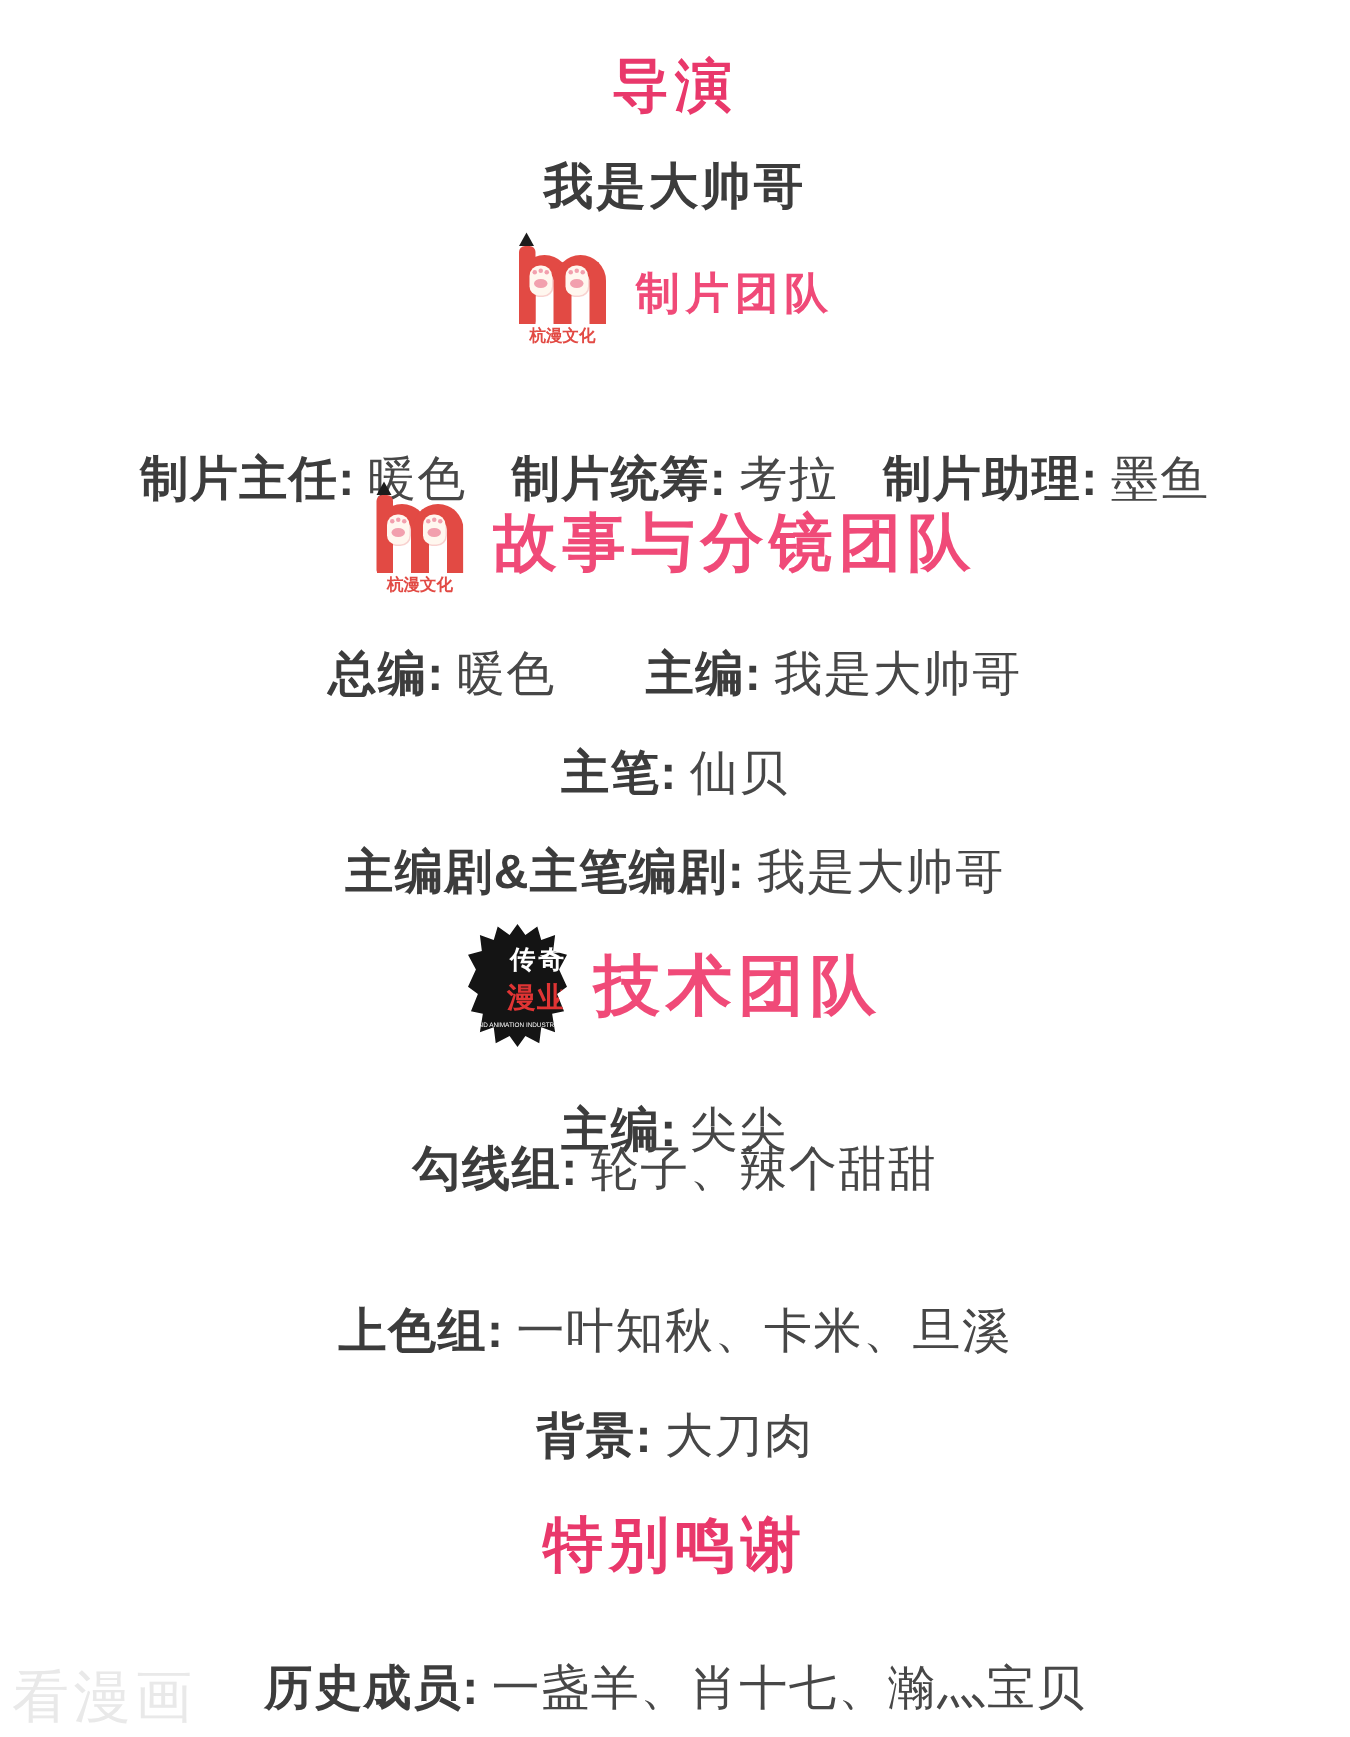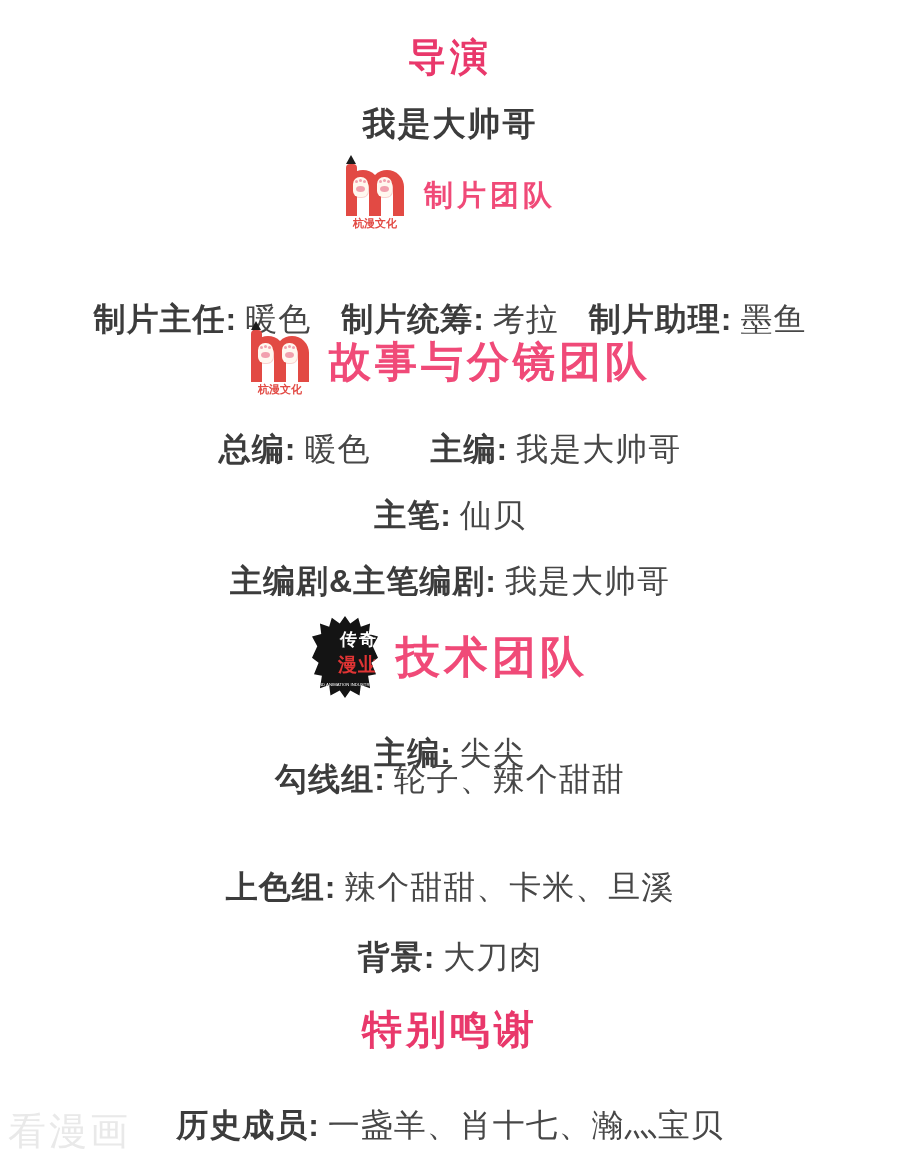--- a/index.html
+++ b/index.html
@@ -199,21 +199,21 @@
     <div class="team-title">技术团队</div>
   </div>
 
   <div class="row credit-line" id="tech-line0">
     <span class="lbl">主编:</span><span class="val">尖尖</span>
   </div>
   <div class="row credit-line" id="tech-line1">
     <span class="lbl">勾线组:</span><span class="val">轮子、辣个甜甜</span>
   </div>
   <div class="row credit-line" id="tech-line2">
-    <span class="lbl">上色组:</span><span class="val">辣个甜甜、卡米、旦溪</span>
+    <span class="lbl">上色组:</span><span class="val">一叶知秋、卡米、旦溪</span>
   </div>
   <div class="row pink-title" id="thanks-title">特别鸣谢</div>
 
   <div class="row credit-line" id="tech-line3">
     <span class="lbl">背景:</span><span class="val">大刀肉</span>
   </div>
   <div class="row credit-line" id="thanks-line">
     <span class="lbl">历史成员:</span><span class="val">一盏羊、肖十七、瀚灬宝贝</span>
   </div>
 

